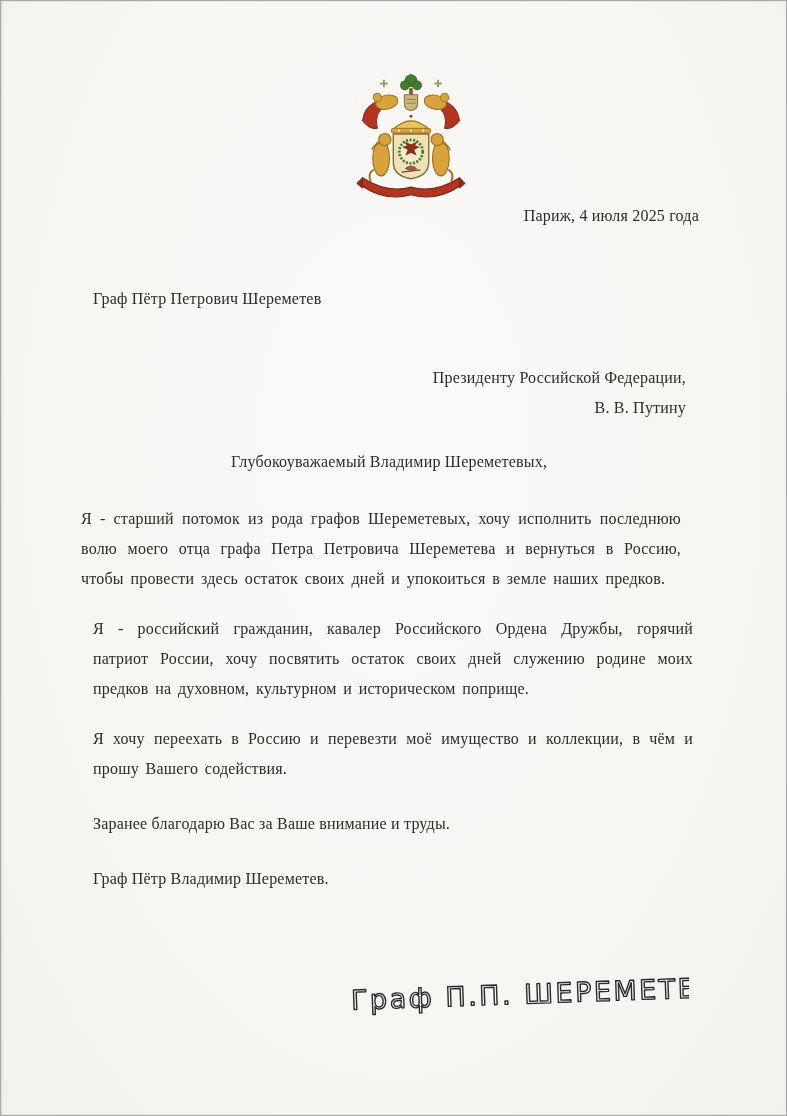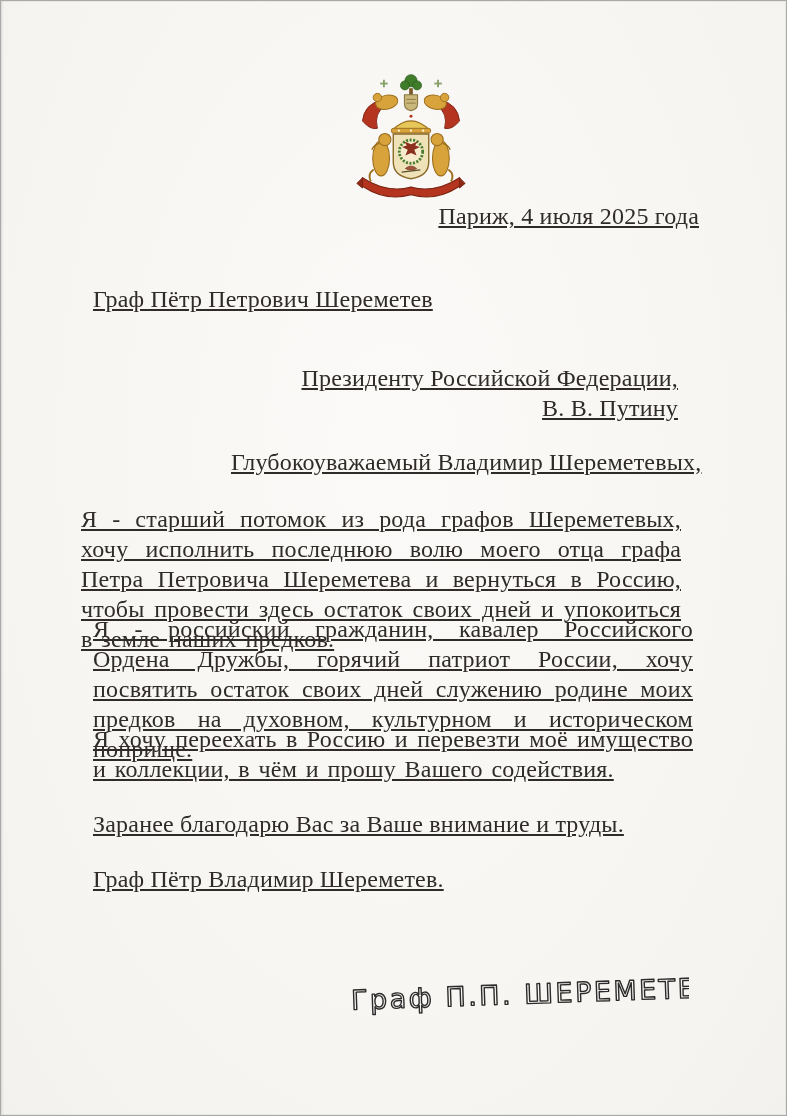--- a/index.html
+++ b/index.html
@@ -7,21 +7,21 @@
     position:relative;
     width:785px;height:1114px;
     background:#f7f6f4;
     background-image:radial-gradient(ellipse at 50% 40%, #fbfaf8 0%, #f6f5f2 70%, #f2f1ee 100%);
     border:1px solid #a9a9a9;
     box-shadow:inset 0 0 0 1px rgba(0,0,0,0.04), inset 2px 0 2px rgba(0,0,0,0.05);
     overflow:hidden;
     font-family:"Liberation Serif","DejaVu Serif",serif;
     color:#2e2b28;
   }
-  .txt{position:absolute;font-size:24px;line-height:30px;letter-spacing:0.2px;text-decoration:underline;}
+  .txt{position:absolute;font-size:16px;line-height:30px;letter-spacing:0.2px;}
   .para{width:600px;text-align:justify;word-spacing:2.5px;}
   .right{text-align:right;}
   .coa{position:absolute;left:326px;top:70px;width:168px;height:138px;}
   .sig{position:absolute;left:338px;top:948px;width:350px;height:92px;}
 </style>
 </head>
 <body>
 
 <div class="page">
 
@@ -95,21 +95,21 @@
       <path d="M38,113 Q64,130 90,123 Q116,130 142,113 L142,122 Q116,139 90,131 Q64,139 38,122 z" fill="#b5341f" stroke="#7d2412" stroke-width="1.2"></path>
       <path d="M38,113 l-6,6 l6,5 z" fill="#8f2816" stroke="#7d2412" stroke-width="1"></path>
       <path d="M142,113 l6,6 l-6,5 z" fill="#8f2816" stroke="#7d2412" stroke-width="1"></path>
     </g>
   </svg>
 
   <div class="txt right" style="top:200px;right:87px;width:300px;">Париж, 4 июля 2025 года</div>
 
   <div class="txt" style="top:283px;left:92px;width:420px;">Граф Пётр Петрович Шереметев</div>
 
-  <div class="txt right" style="top:362px;right:108px;width:420px;">
+  <div class="txt right" style="top:362px;right:100px;width:420px;">
     <div>Президенту Российской Федерации,</div>
     <div>В. В. Путину</div>
   </div>
 
   <div class="txt" style="top:446px;left:230px;width:480px;">Глубокоуважаемый Владимир Шереметевых,</div>
 
   <div class="txt para" style="top:503px;left:80px;">Я - старший потомок из рода графов Шереметевых, хочу исполнить последнюю волю моего отца графа Петра Петровича Шереметева и вернуться в Россию, чтобы провести здесь остаток своих дней и упокоиться в земле наших предков.</div>
 
   <div class="txt para" style="top:613px;left:92px;">Я - российский гражданин, кавалер Российского Ордена Дружбы, горячий патриот России, хочу посвятить остаток своих дней служению родине моих предков на духовном, культурном и историческом поприще.</div>
 

